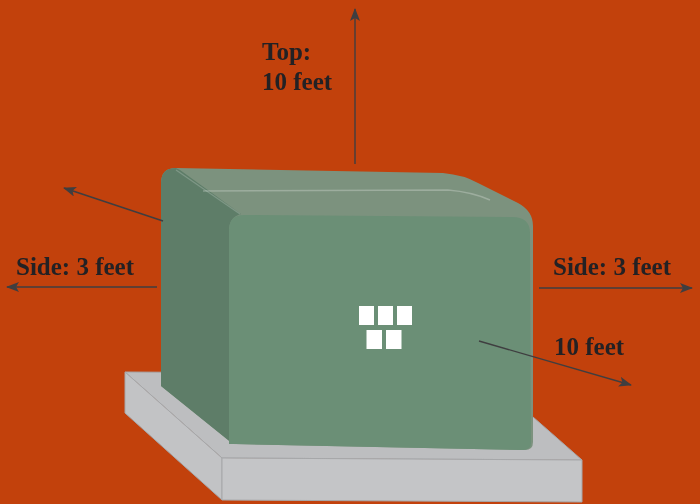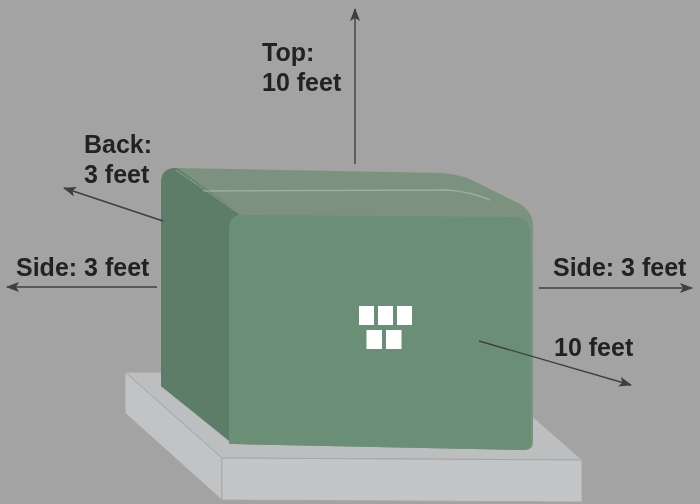--- a/index.html
+++ b/index.html
@@ -4,23 +4,23 @@
 <style>
   html, body {
     margin: 0;
     padding: 0;
     background: #ffffff;
   }
   .stage {
     position: relative;
     width: 700px;
     height: 504px;
-    background: #a3a3a3;
+    background: #c2410c;
     overflow: hidden;
-    font-family: Liberation Sans, sans-serif;
+    font-family: Liberation Serif, serif;
   }
   .stage svg {
     position: absolute;
     left: 0;
     top: 0;
   }
   .label {
     position: absolute;
     color: #232124;
     font-size: 25px;
@@ -80,22 +80,21 @@
       <line x1="479" y1="341" x2="631" y2="385" marker-end="url(#ah)"></line>
     </g>
   </svg>
 
   <div class="label label-top">
     <span>Top:</span><br>
     <span>10 feet</span>
   </div>
 
   <div class="label label-back">
-    <span>Back:</span><br>
-    <span>3 feet</span>
+    <br>
   </div>
 
   <div class="label label-side-left">
     <span>Side: 3 feet</span>
   </div>
 
   <div class="label label-side-right">
     <span>Side: 3 feet</span>
   </div>
 

